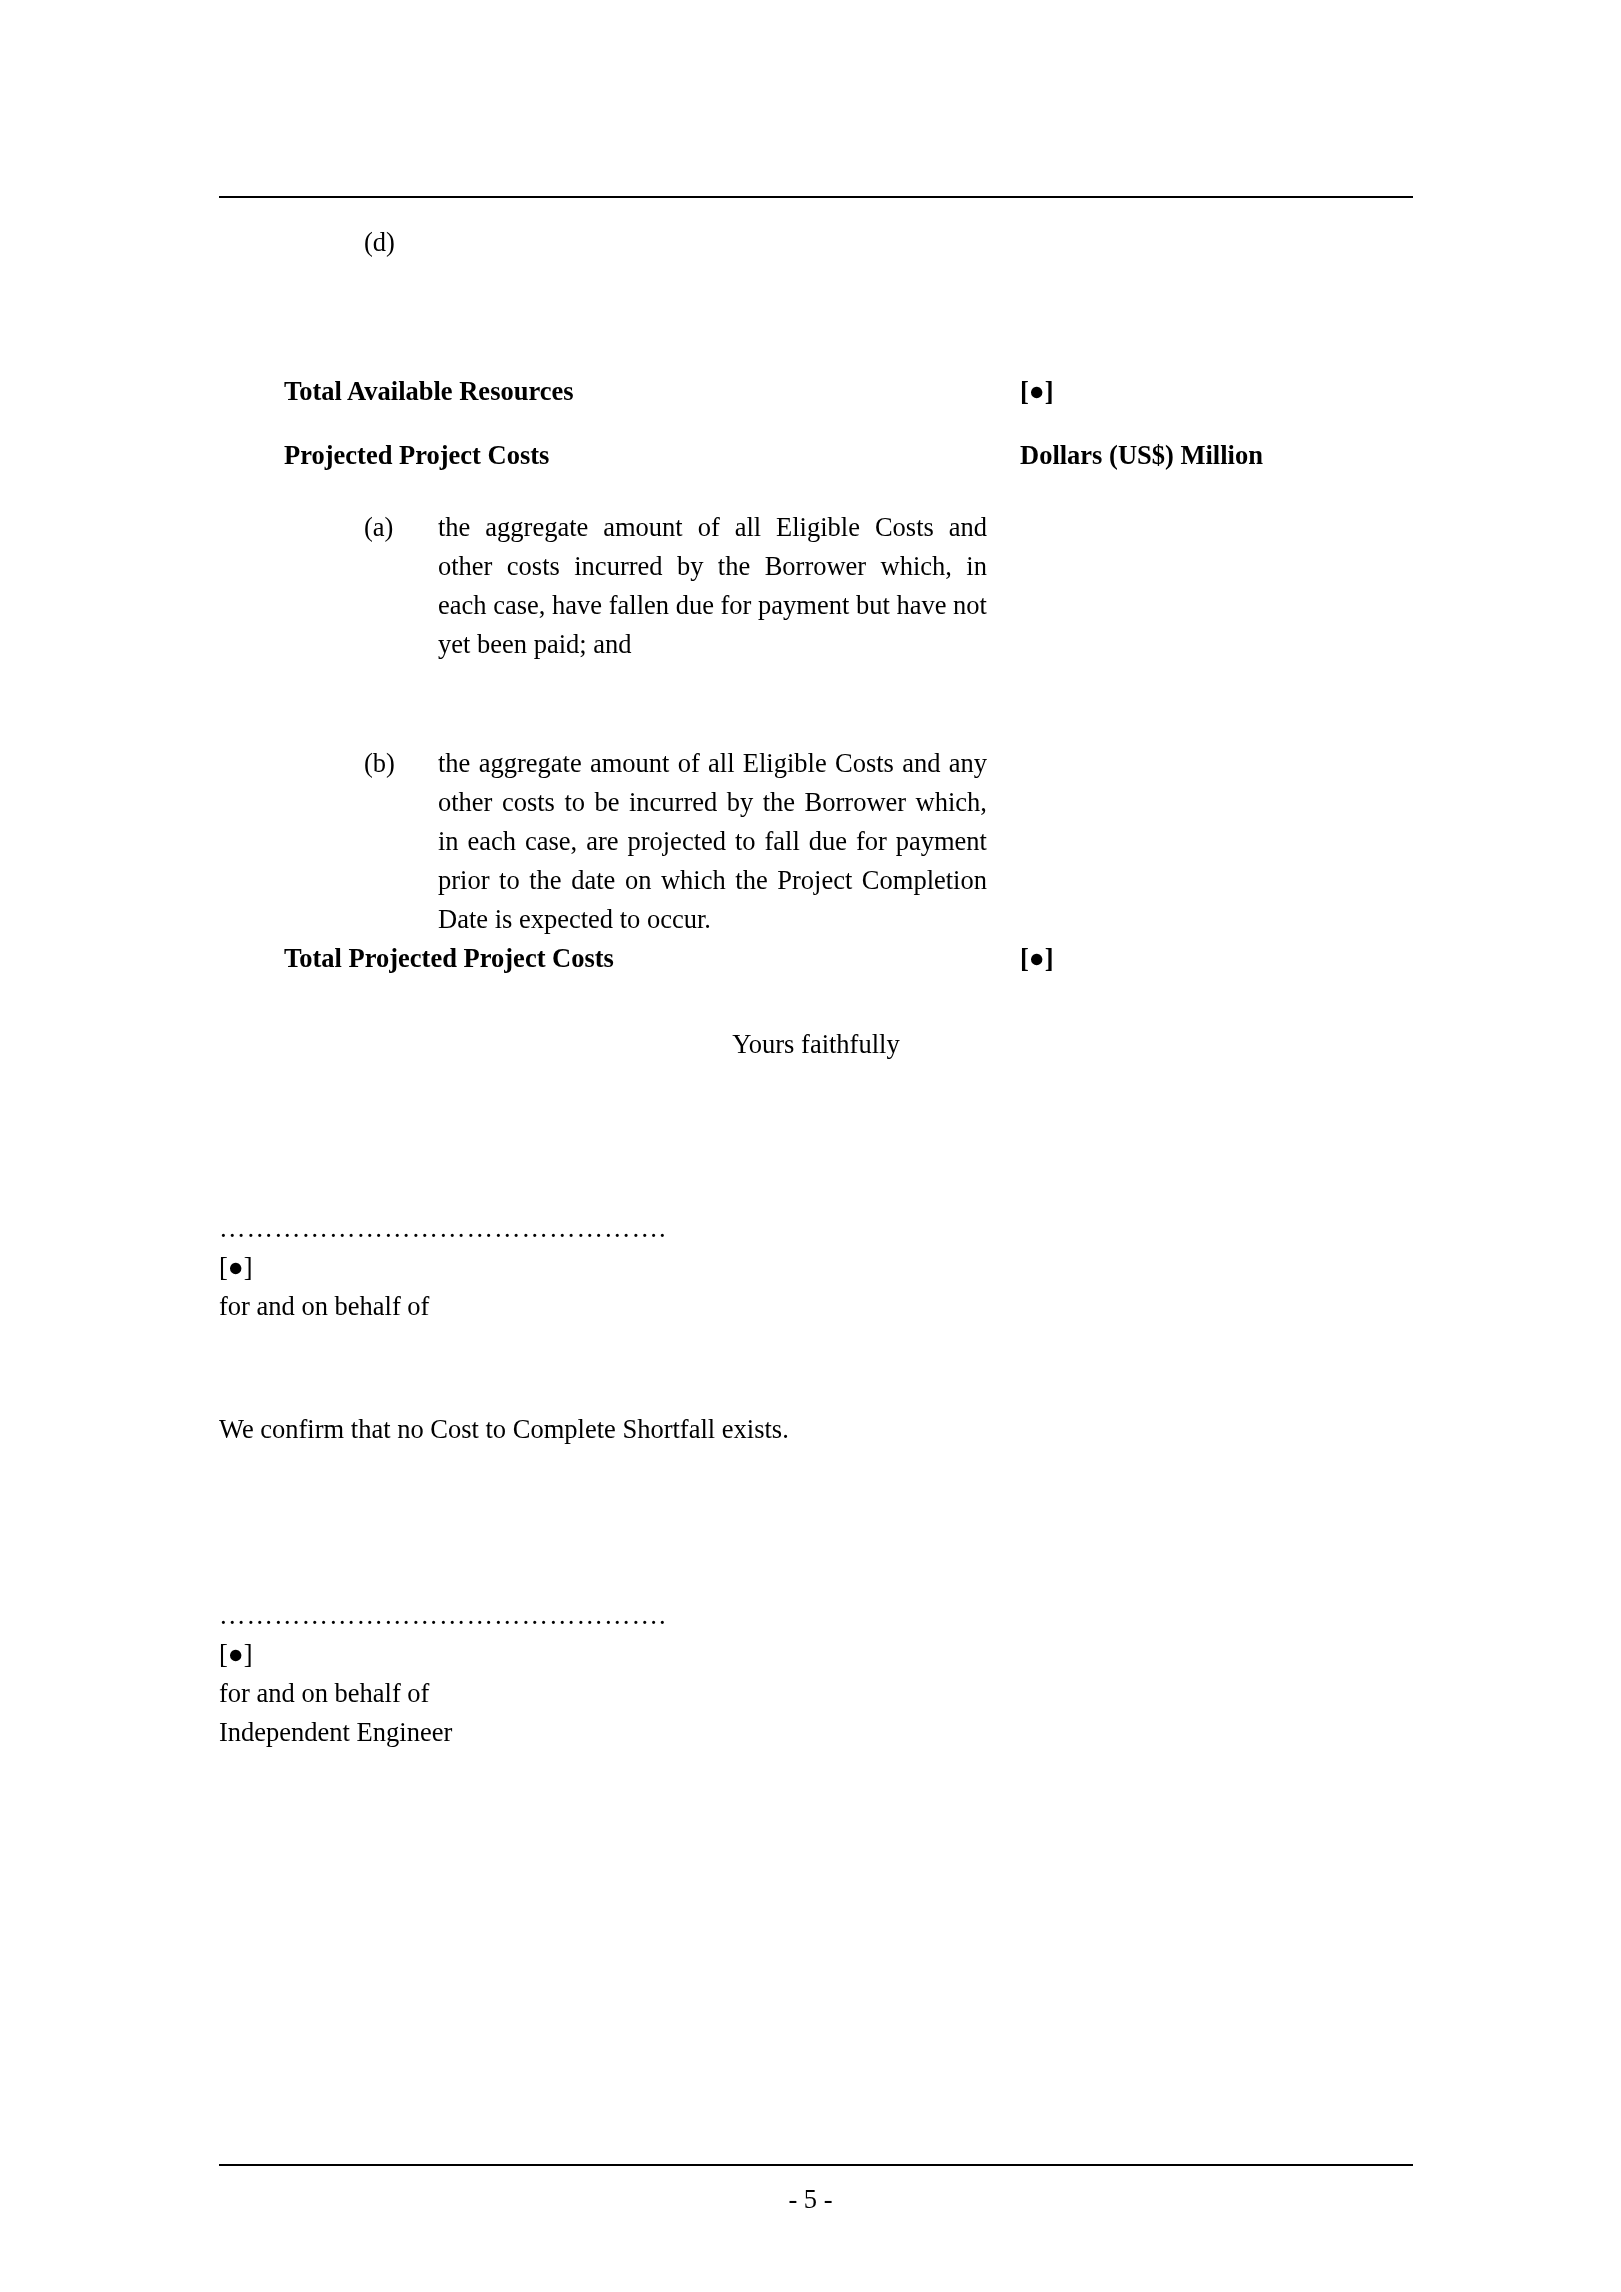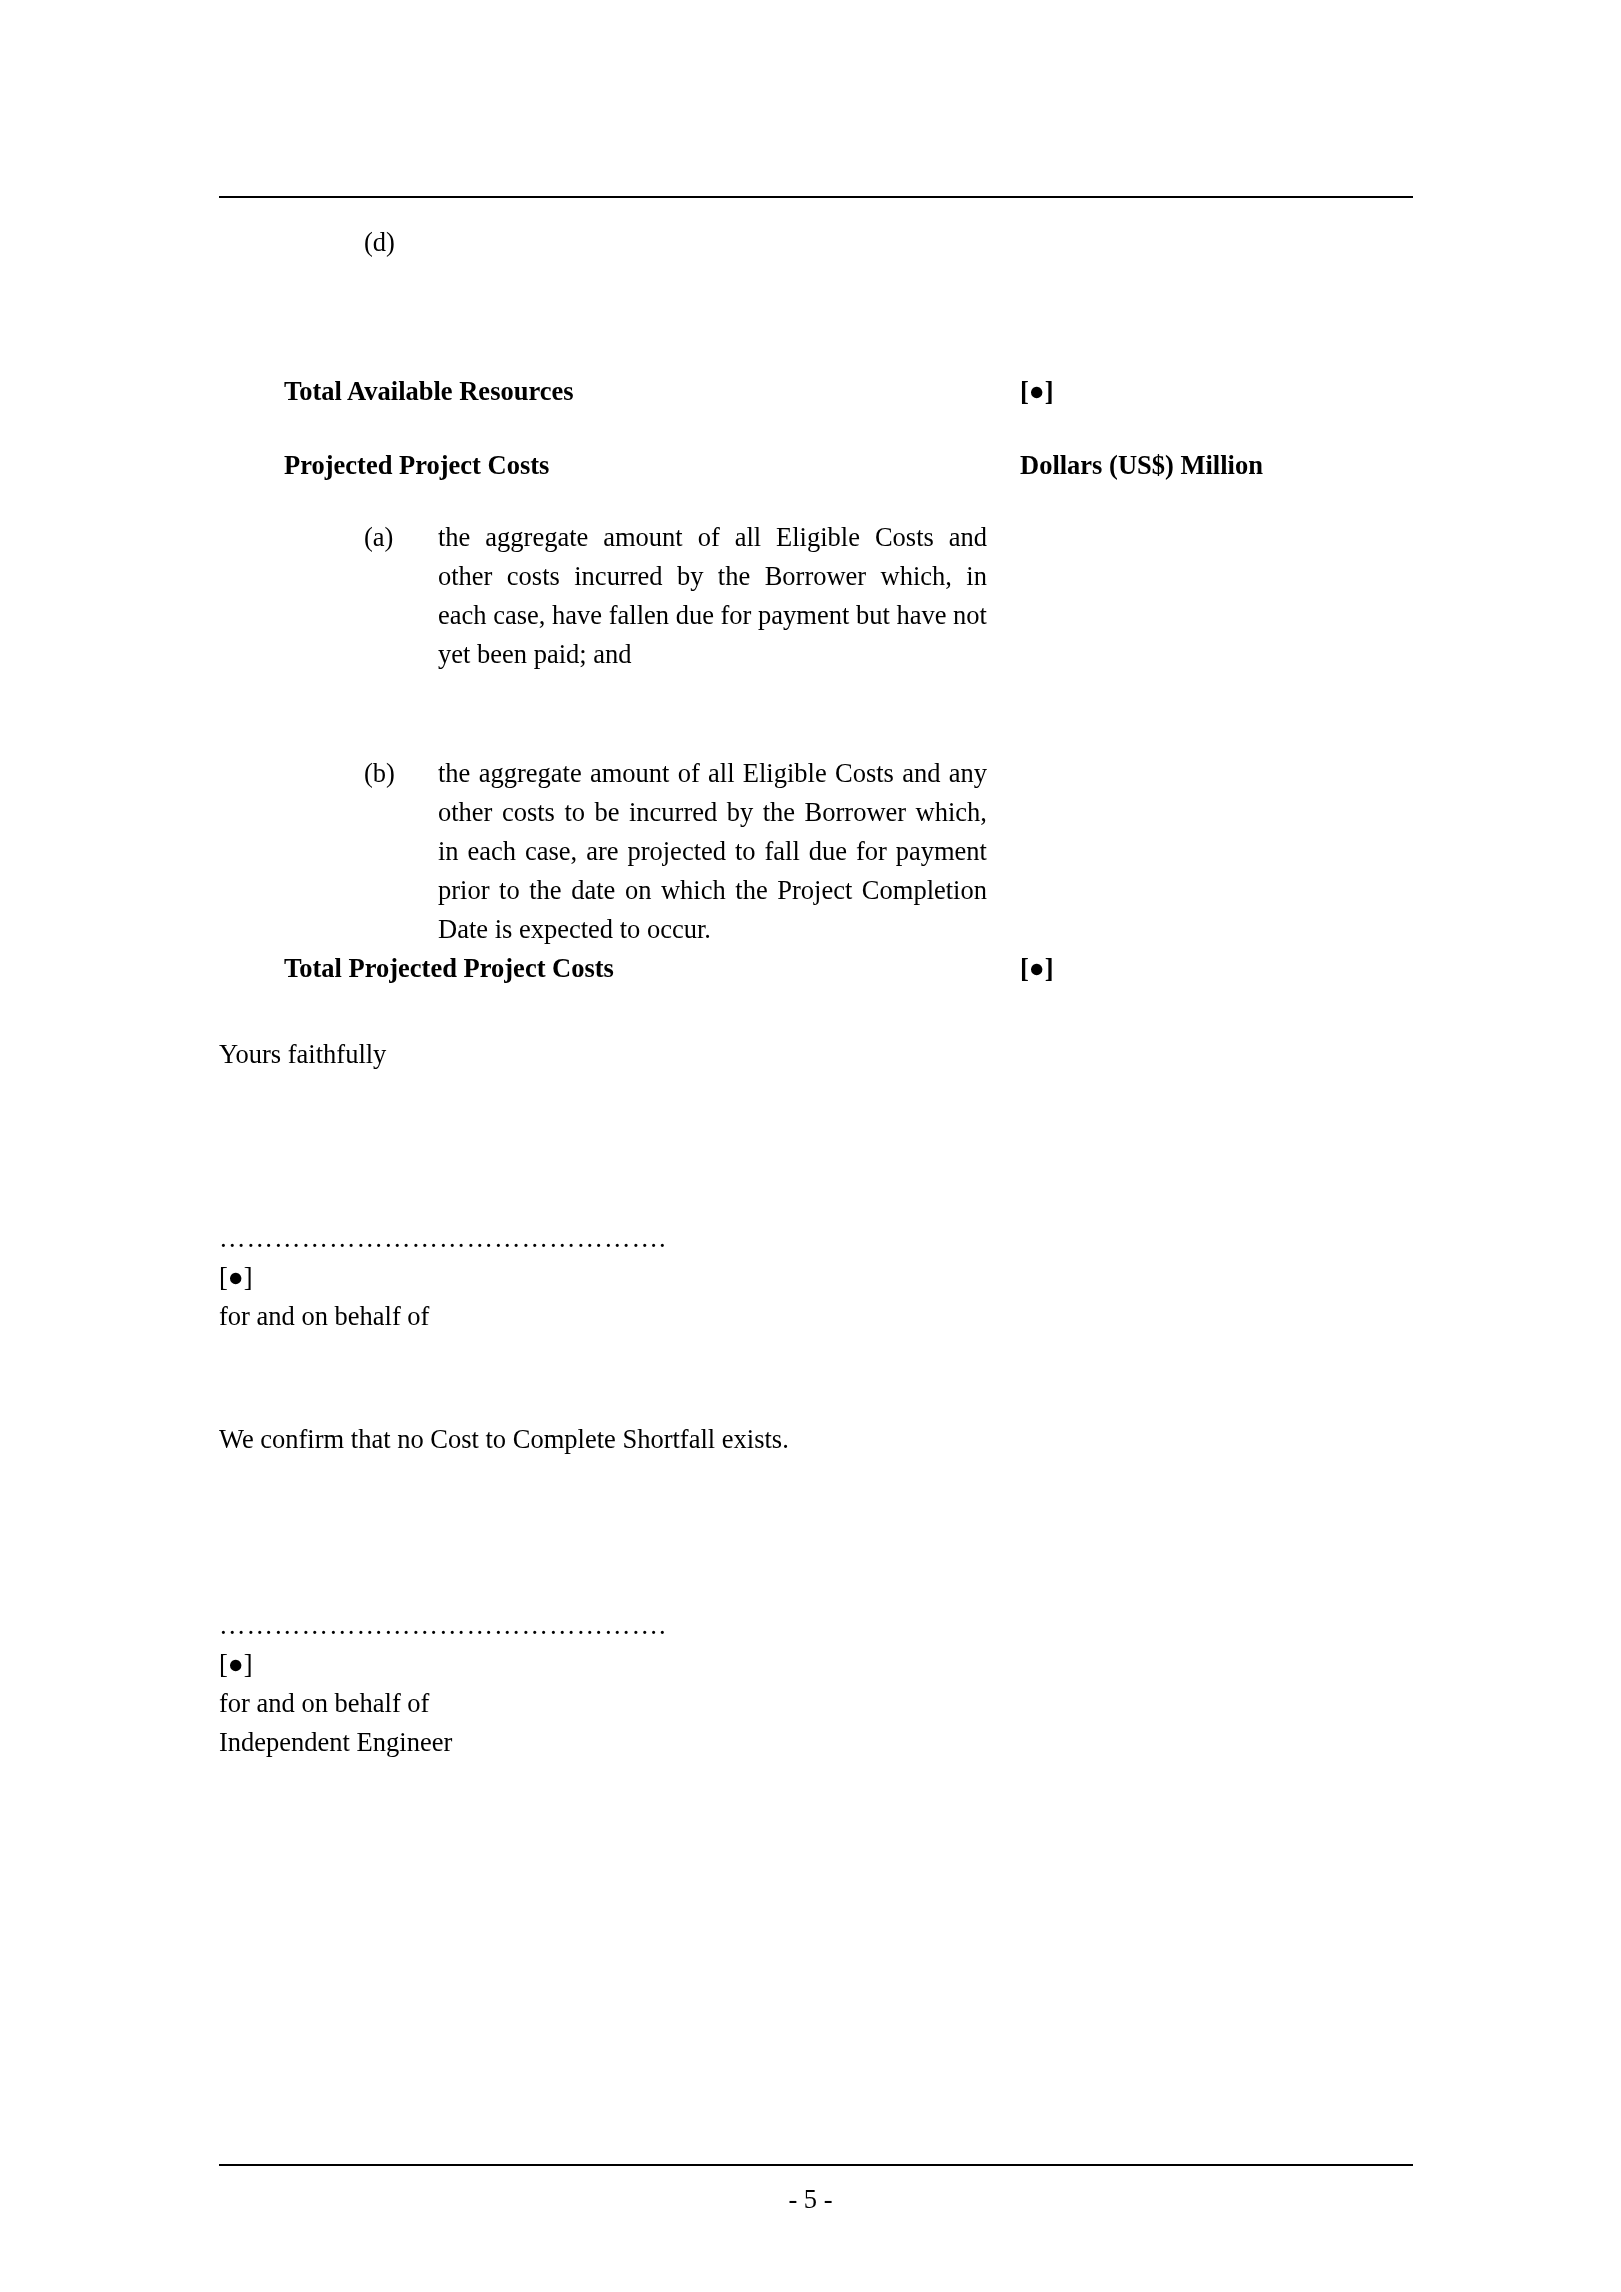--- a/index.html
+++ b/index.html
@@ -50,25 +50,25 @@
     margin-left: 65px;
     font-weight: bold;
   }
   .row .value {
     position: absolute;
     left: 736px;
     top: 0;
     white-space: nowrap;
   }
   .m-row1   { margin-top: 110px; }
-  .m-row2   { margin-top: 35px; }
+  .m-row2   { margin-top: 25px; }
   .m-cla    { margin-top: 33px; }
   .m-clb    { margin-top: 80px; }
   .m-row3   { }
-  .m-close  { margin-top: 47px; }
+  .m-close  { margin-top: 47px; text-align: center; }
   .m-sig1   { margin-top: 145px; }
   .m-conf   { margin-top: 84px; }
   .m-sig2   { margin-top: 147px; }
   .sig-line { letter-spacing: 1px; }
   .page-number {
     position: absolute;
     top: 2180px;
     left: 0;
     width: 1621px;
     text-align: center;

